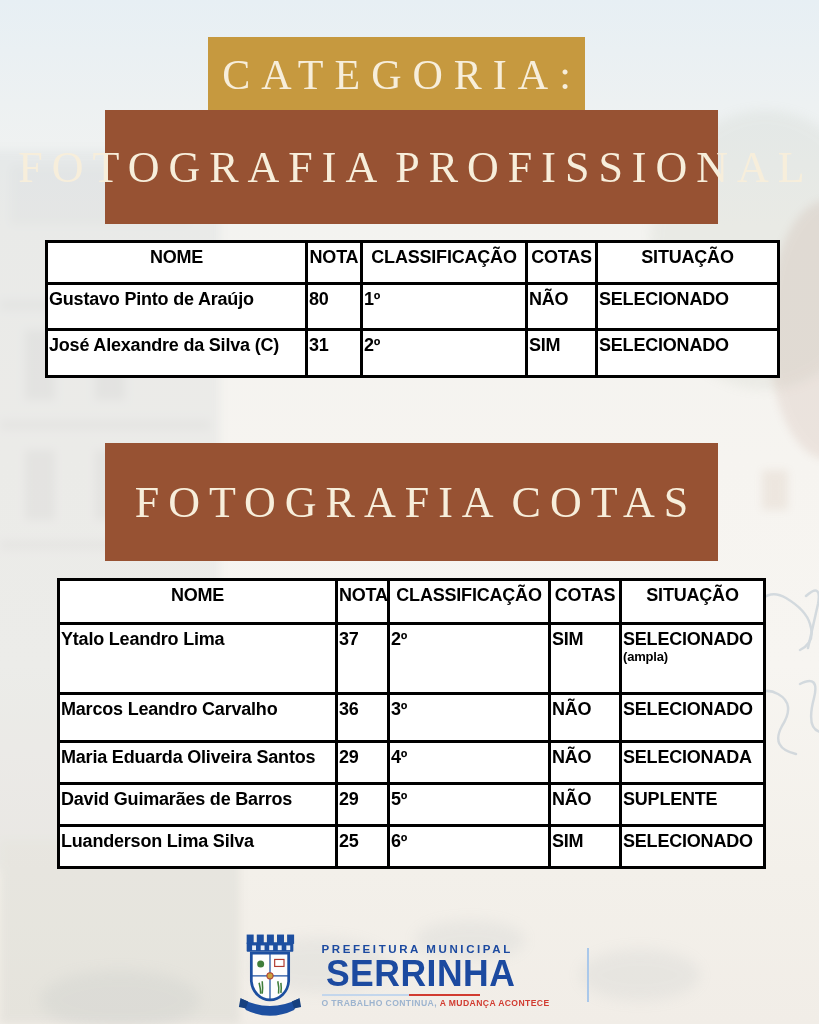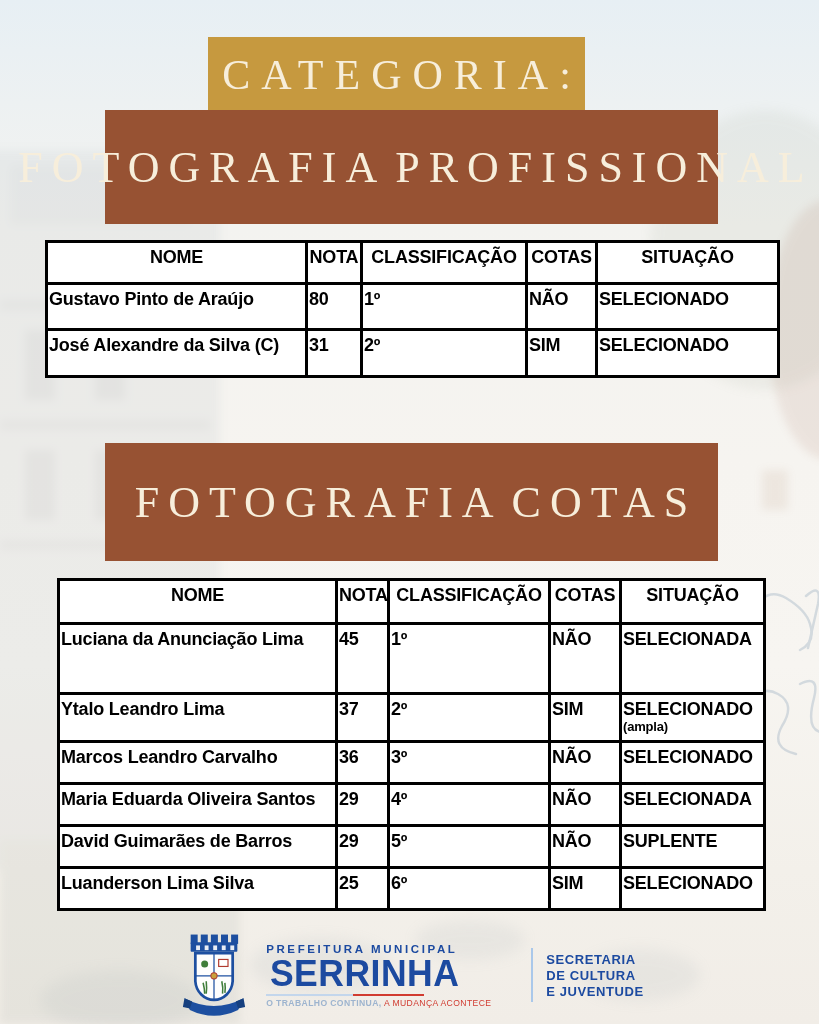--- a/index.html
+++ b/index.html
@@ -71,21 +71,21 @@
   }
   .coat{width:78px; height:84px; flex:0 0 auto;}
   .f-center{display:flex; flex-direction:column; align-items:flex-start; width:252px;}
   .f-pref{font-size:11.5px; font-weight:bold; color:var(--blue); letter-spacing:2.6px; white-space:nowrap;}
   .f-city{font-size:37px; font-weight:800; color:var(--blue); letter-spacing:0.5px; line-height:38px;
           transform:scaleX(0.96); white-space:nowrap;}
   .f-rule{width:158px; height:2px; margin:1px 0 2px;
           background:linear-gradient(90deg,#c3d6ec 0 55%, var(--red) 55% 100%);}
   .f-tag{font-size:8.6px; letter-spacing:0.4px; white-space:nowrap;}
   .f-tag .g{color:var(--gblue); font-weight:bold;}
-  .f-tag .r{color:var(--red); font-weight:normal;margin-top:28px;}
+  .f-tag .r{color:var(--red); font-weight:bold;margin-top:28px;}
   .f-div{width:2px; height:54px; background:var(--lblue); flex:0 0 auto;}
   .f-dept{display:flex; flex-direction:column; gap:1px;}
   .f-dept .d{font-size:13px; font-weight:bold; color:var(--blue); letter-spacing:0.6px; line-height:15px; white-space:nowrap;}
 </style>
 </head>
 <body>
 
 <div class="canvas">
 
   <svg class="bg" viewBox="0 0 819 1024" preserveAspectRatio="none" aria-hidden="true">
@@ -205,37 +205,20 @@
       <thead>
         <tr>
           <th>NOME</th>
           <th>NOTA</th>
           <th>CLASSIFICAÇÃO</th>
           <th>COTAS</th>
           <th>SITUAÇÃO</th>
         </tr>
       </thead>
       <tbody>
-        <tr>
-          <td>
-            <div>Luciana da Anunciação Lima</div>
-          </td>
-          <td class="va-low">
-            <div>45</div>
-          </td>
-          <td>
-            <div>1º</div>
-          </td>
-          <td>
-            <div>NÃO</div>
-          </td>
-          <td>
-            <div>SELECIONADA</div>
-          </td>
-        </tr>
         <tr>
           <td class="va-mid">
             <div>Ytalo Leandro Lima</div>
           </td>
           <td class="reg">
             <div>37</div>
           </td>
           <td>
             <div>2º</div>
           </td>
@@ -356,19 +339,14 @@
       <div class="f-city">SERRINHA</div>
       <div class="f-rule"></div>
       <div class="f-tag">
         <span class="g">O TRABALHO CONTINUA,</span>
         <span class="r">A MUDANÇA ACONTECE</span>
       </div>
     </div>
 
     <div class="f-div"></div>
 
-    <div class="f-dept">
-      <div class="d">SECRETARIA</div>
-      <div class="d">DE CULTURA</div>
-      <div class="d">E JUVENTUDE</div>
-    </div>
   </div>
 </div>
 
 </body></html>

